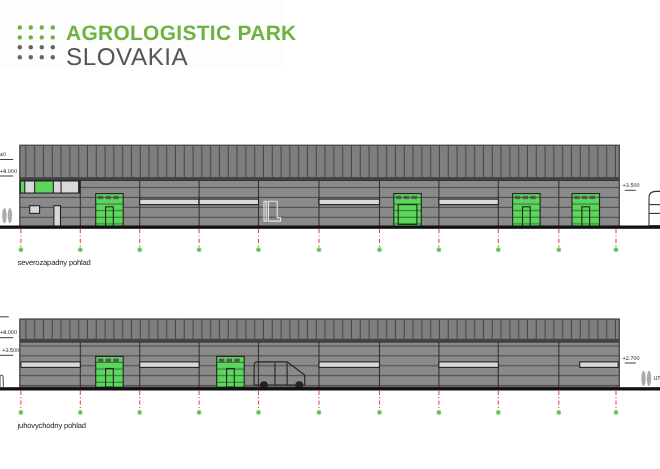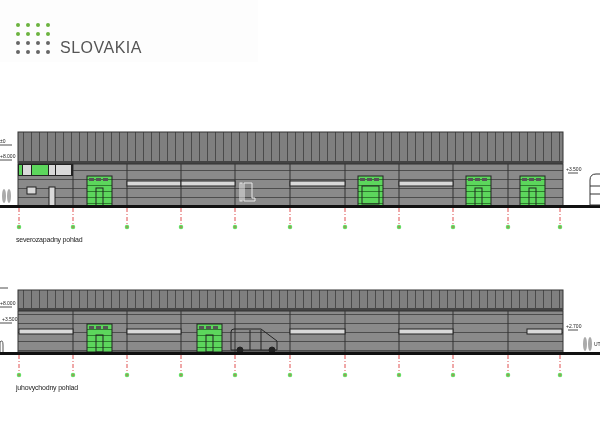--- a/index.html
+++ b/index.html
@@ -1,21 +1,21 @@
 <!DOCTYPE html>
 <html><head>
 <meta charset="utf-8">
 <style>
   html,body{margin:0;padding:0;background:#fff;}
   body{width:600px;height:426px;position:relative;overflow:hidden;font-family:"Liberation Sans",sans-serif;}
   .logo{position:absolute;left:0;top:0;width:258px;height:62px;background:#fdfdfd;}
   .dots{position:absolute;left:16px;top:23px;display:grid;grid-template-columns:repeat(4,5px);grid-gap:5px 5px;}
   .dots span{width:4px;height:4px;border-radius:50%;display:block;}
   .logo-l1{position:absolute;left:60px;top:20px;font-size:19px;font-weight:bold;color:#6cb33f;letter-spacing:0.3px;white-space:nowrap;}
-  .logo-l2{position:absolute;left:60px;top:39px;font-size:16px;color:#555;letter-spacing:0.5px;white-space:nowrap;}
+  .logo-l2{position:absolute;left:60px;top:39px;font-size:22px;color:#555;letter-spacing:0.5px;white-space:nowrap;}
   svg{position:absolute;left:0;top:0;}
   .label{position:absolute;font-size:7px;color:#222;white-space:nowrap;letter-spacing:-0.2px;}
   .lvl{position:absolute;font-size:5px;color:#222;white-space:nowrap;}
 </style>
 </head>
 <body>
 
 <div class="logo">
   <div class="dots">
     <span style="background:#6cb33f"></span>
@@ -28,20 +28,21 @@
       <span style="background:#6cb33f"></span>
     <span style="background:#666"></span>
       <span style="background:#666"></span>
       <span style="background:#666"></span>
       <span style="background:#666"></span>
     <span style="background:#666"></span>
       <span style="background:#666"></span>
       <span style="background:#666"></span>
       <span style="background:#666"></span>
   </div>
+  <div class="logo-l1">AGROLOGISTIC PARK</div>
   <div class="logo-l2">SLOVAKIA</div>
 </div>
 
 <svg width="600" height="426">
   <defs>
     <pattern id="roofRib" width="8" height="40" patternUnits="userSpaceOnUse">
       <rect width="8" height="40" fill="#7f7f7f"></rect>
       <rect x="7" width="1" height="40" fill="#4a4a4a"></rect>
     </pattern>
     <pattern id="wallRib" width="10" height="9" patternUnits="userSpaceOnUse">

